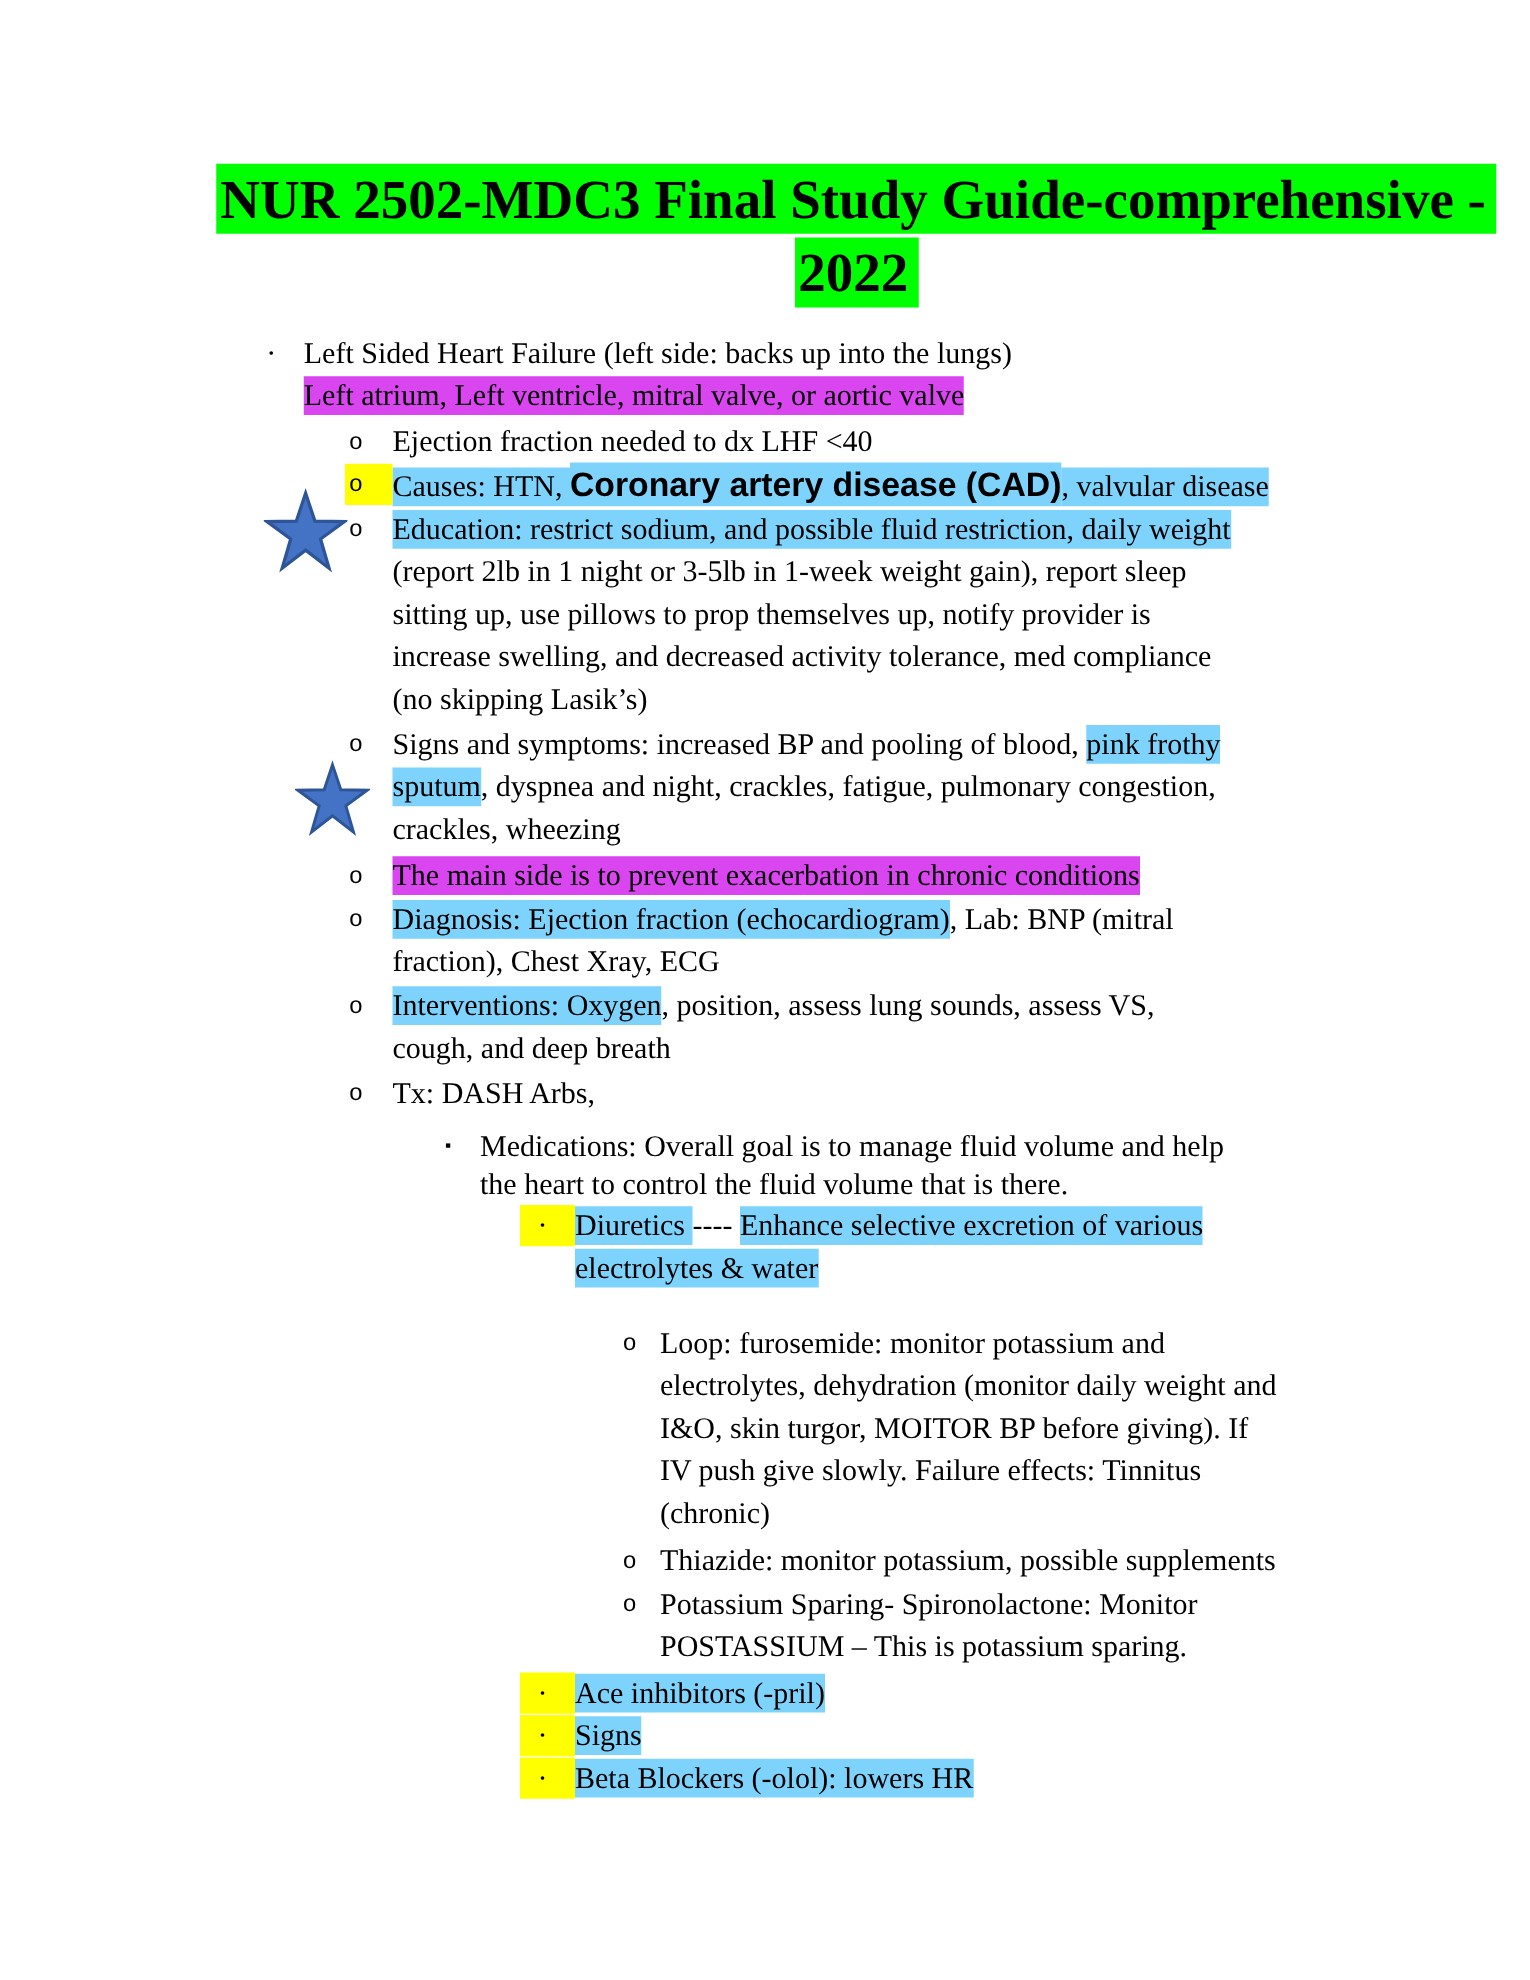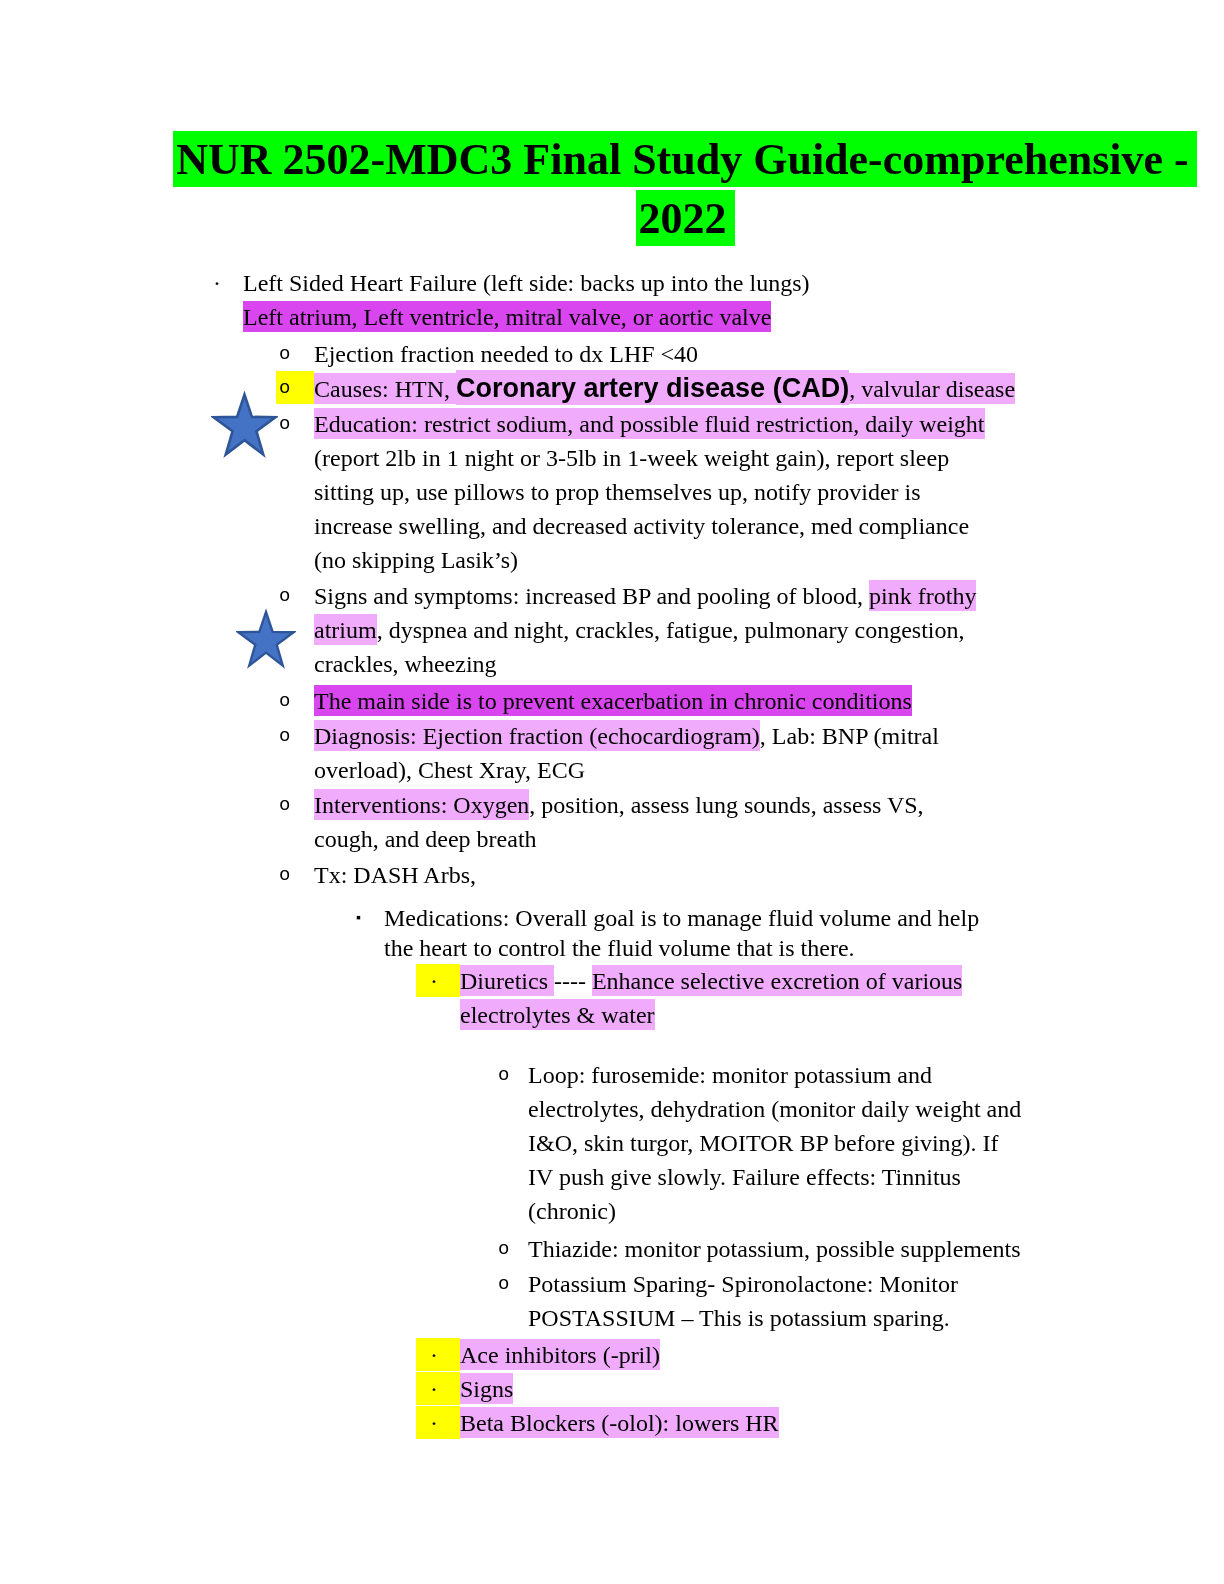--- a/index.html
+++ b/index.html
@@ -45,21 +45,21 @@
   .mk3{left:328px;font-size:14px;line-height:30px;}
   .mk5{left:470px;font-family:"Liberation Mono","DejaVu Sans Mono",monospace;font-size:19px;line-height:34px;}
   .bridge{
     position:absolute;top:0;height:33px;
     background:#ffff00;
     box-sizing:border-box;
     display:flex;align-items:center;
   }
   .mk2b{left:248px;width:38px;padding-left:3px;font-family:"Liberation Mono","DejaVu Sans Mono",monospace;font-size:19px;}
   .mk4b{left:388px;width:44px;padding-left:14px;font-size:24px;}
-  .hy{background:#f0abfc;padding:3px 0 2px;}
+  .hy{background:#7dd3fc;padding:3px 0 2px;}
   .hc{background:#d946ef;padding:3px 0 2px;}
   .sansb{font-family:"Liberation Sans","DejaVu Sans",sans-serif;font-weight:bold;font-size:27px;}
   .star{position:absolute;}
   .star1{left:183px;top:390px;}
   .star2{left:208px;top:608px;}
 </style>
 </head>
 <body>
 
 <div class="page">
@@ -97,33 +97,33 @@
     <div class="line"><span class="hy">Education: restrict sodium, and possible fluid restriction, daily weight</span></div>
     <div class="line"><span>(report 2lb in 1 night or 3-5lb in 1-week weight gain), report sleep</span></div>
     <div class="line"><span>sitting up, use pillows to prop themselves up, notify provider is</span></div>
     <div class="line"><span>increase swelling, and decreased activity tolerance, med compliance</span></div>
     <div class="line"><span>(no skipping Lasik’s)</span></div>
   </div>
 
   <div class="blk t286" style="top:579px">
     <span class="marker mk2">o</span>
     <div class="line"><span>Signs and symptoms: increased BP and pooling of blood, </span><span class="hy">pink frothy</span></div>
-    <div class="line"><span class="hy">atrium</span><span>, dyspnea and night, crackles, fatigue, pulmonary congestion,</span></div>
+    <div class="line"><span class="hy">sputum</span><span>, dyspnea and night, crackles, fatigue, pulmonary congestion,</span></div>
     <div class="line"><span>crackles, wheezing</span></div>
   </div>
 
   <div class="blk t286" style="top:684px">
     <span class="marker mk2">o</span>
     <div class="line"><span class="hc">The main side is to prevent exacerbation in chronic conditions</span></div>
   </div>
 
   <div class="blk t286" style="top:719px">
     <span class="marker mk2">o</span>
     <div class="line"><span class="hy">Diagnosis: Ejection fraction (echocardiogram)</span><span>, Lab: BNP (mitral</span></div>
-    <div class="line"><span>overload), Chest Xray, ECG</span></div>
+    <div class="line"><span>fraction), Chest Xray, ECG</span></div>
   </div>
 
   <div class="blk t286" style="top:788px">
     <span class="marker mk2">o</span>
     <div class="line"><span class="hy">Interventions: Oxygen</span><span>, position, assess lung sounds, assess VS,</span></div>
     <div class="line"><span>cough, and deep breath</span></div>
   </div>
 
   <div class="blk t286" style="top:858px">
     <span class="marker mk2">o</span>

